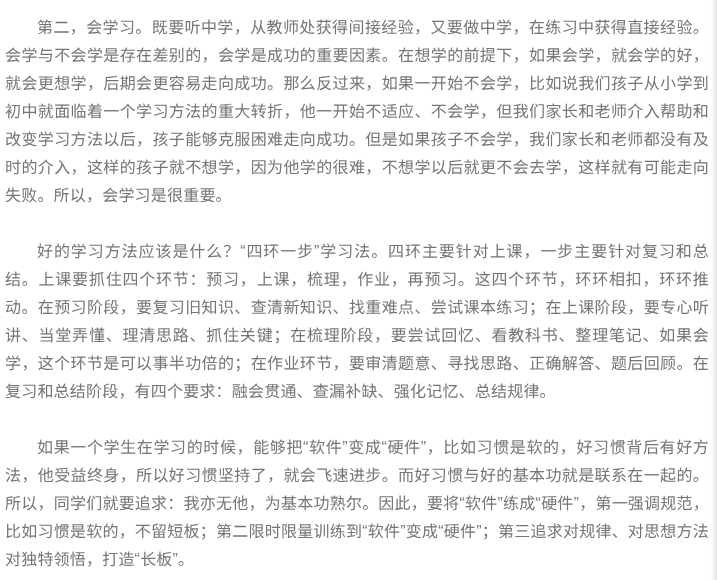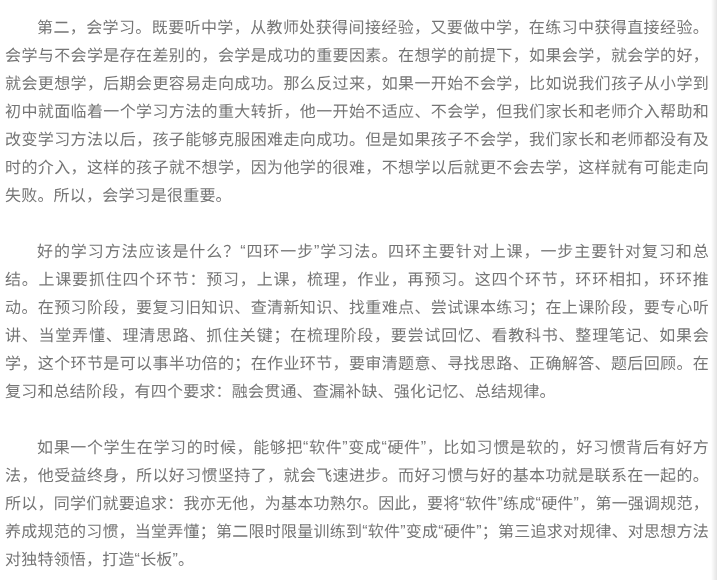--- a/index.html
+++ b/index.html
@@ -39,16 +39,16 @@
     background: linear-gradient(to right, rgba(228,228,228,0), #e4e4e4);
     pointer-events: none;
   }
 </style>
 </head>
 <body>
 
 <div class="document">
   <p>第二，会学习。既要听中学，从教师处获得间接经验，又要做中学，在练习中获得直接经验。会学与不会学是存在差别的，会学是成功的重要因素。在想学的前提下，如果会学，就会学的好，就会更想学，后期会更容易走向成功。那么反过来，如果一开始不会学，比如说我们孩子从小学到初中就面临着一个学习方法的重大转折，他一开始不适应、不会学，但我们家长和老师介入帮助和改变学习方法以后，孩子能够克服困难走向成功。但是如果孩子不会学，我们家长和老师都没有及时的介入，这样的孩子就不想学，因为他学的很难，不想学以后就更不会去学，这样就有可能走向失败。所以，会学习是很重要。</p>
   <p>好的学习方法应该是什么？“四环一步”学习法。四环主要针对上课，一步主要针对复习和总结。上课要抓住四个环节：预习，上课，梳理，作业，再预习。这四个环节，环环相扣，环环推动。在预习阶段，要复习旧知识、查清新知识、找重难点、尝试课本练习；在上课阶段，要专心听讲、当堂弄懂、理清思路、抓住关键；在梳理阶段，要尝试回忆、看教科书、整理笔记、如果会学，这个环节是可以事半功倍的；在作业环节，要审清题意、寻找思路、正确解答、题后回顾。在复习和总结阶段，有四个要求：融会贯通、查漏补缺、强化记忆、总结规律。</p>
-  <p>如果一个学生在学习的时候，能够把“软件”变成“硬件”，比如习惯是软的，好习惯背后有好方法，他受益终身，所以好习惯坚持了，就会飞速进步。而好习惯与好的基本功就是联系在一起的。所以，同学们就要追求：我亦无他，为基本功熟尔。因此，要将“软件”练成“硬件”，第一强调规范，养成规范的习惯，当堂弄懂；第二限时限量训练到“软件”变成“硬件”；第三追求对规律、对思想方法对独特领悟，打造“长板”。</p>
+  <p>如果一个学生在学习的时候，能够把“软件”变成“硬件”，比如习惯是软的，好习惯背后有好方法，他受益终身，所以好习惯坚持了，就会飞速进步。而好习惯与好的基本功就是联系在一起的。所以，同学们就要追求：我亦无他，为基本功熟尔。因此，要将“软件”练成“硬件”，第一强调规范，比如习惯是软的，不留短板；第二限时限量训练到“软件”变成“硬件”；第三追求对规律、对思想方法对独特领悟，打造“长板”。</p>
 </div>
 
 <div class="edge-shadow-right"></div>
 
 </body></html>

